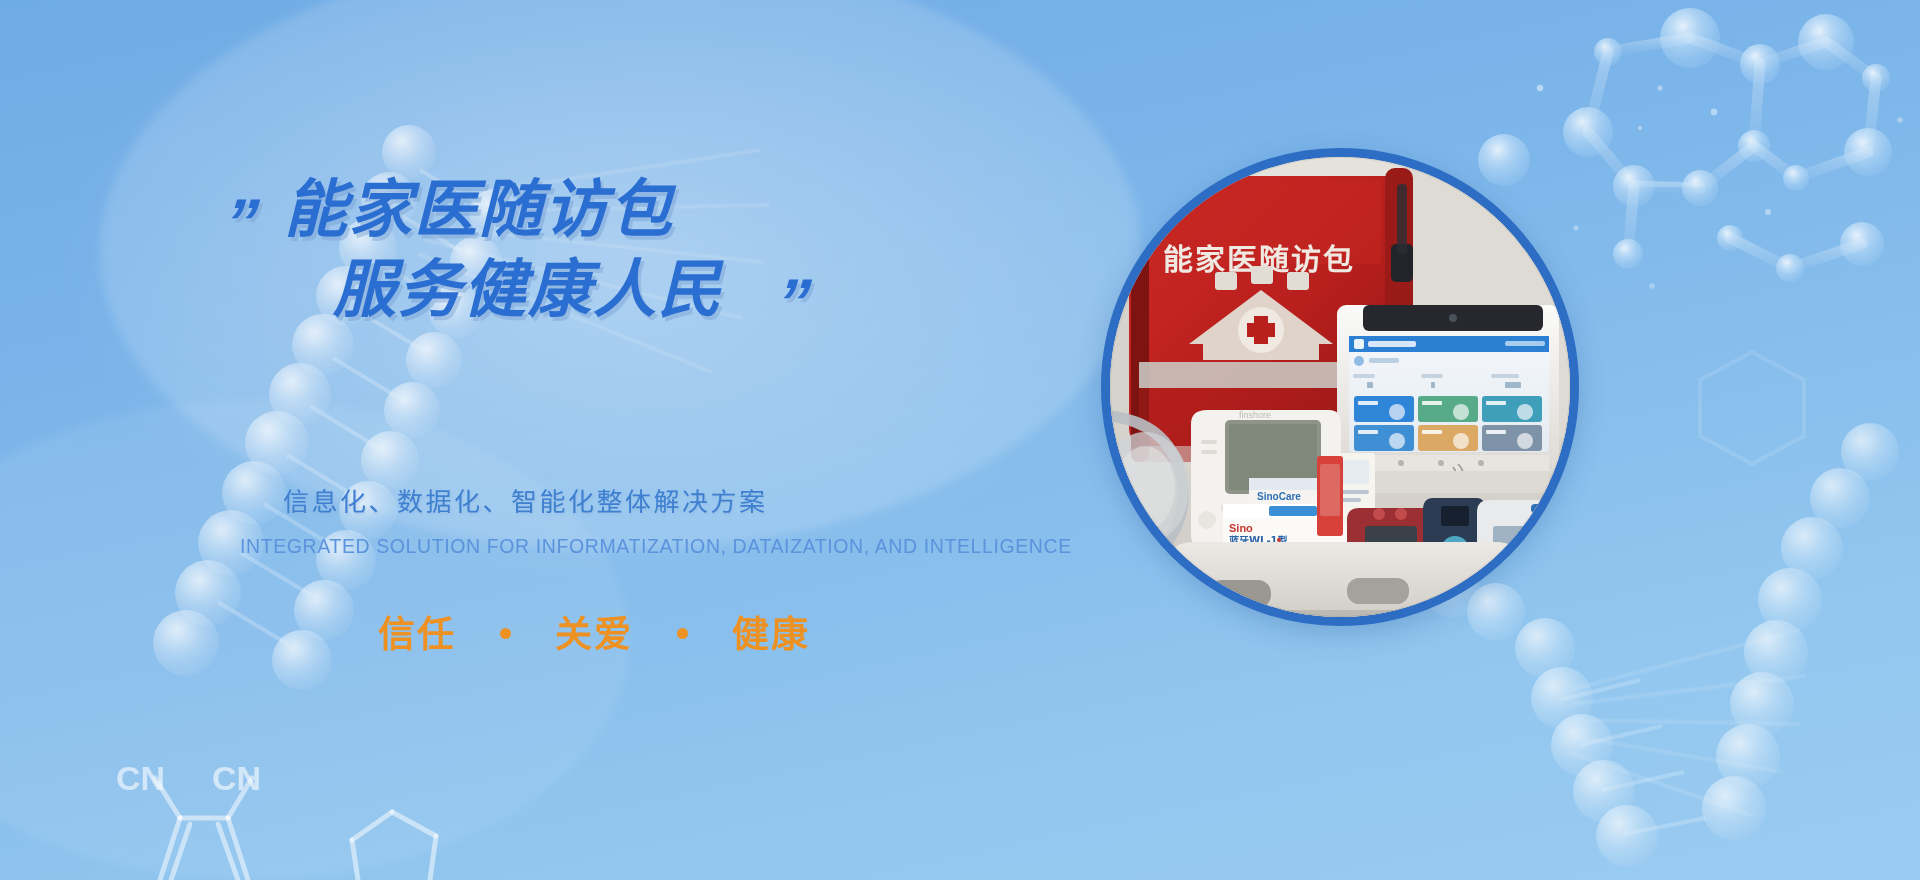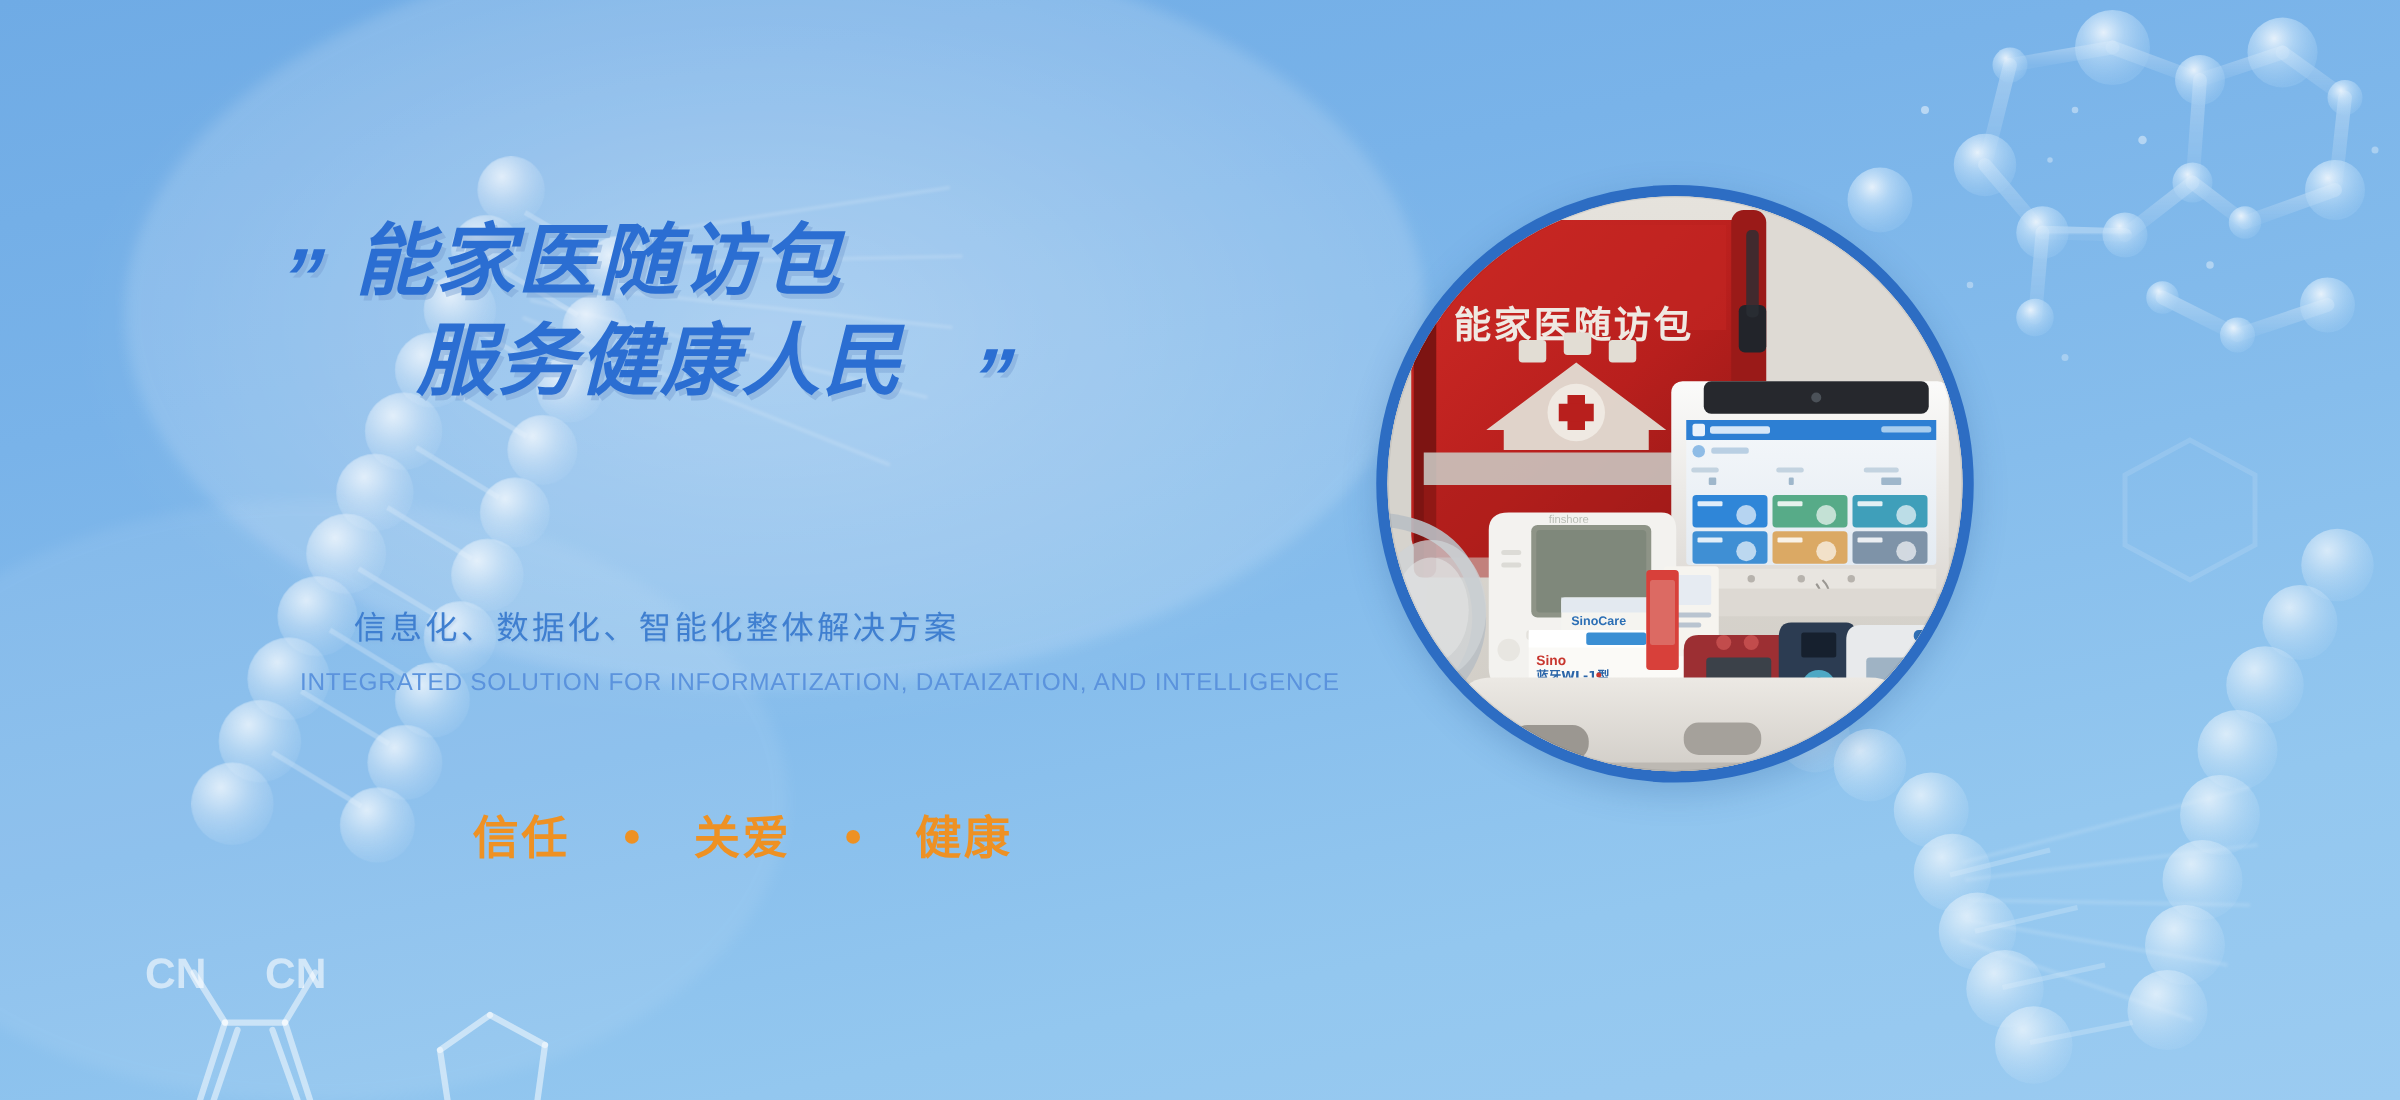--- a/index.html
+++ b/index.html
@@ -66,21 +66,21 @@
     position:absolute;left:228px;top:535px;
     color:#5b93dd;
     font-size:19.5px;
     letter-spacing:.6px;
     white-space:nowrap;
     font-weight:400;
     margin-left:12px;
   }
 
   .tagline{
-    position:absolute;left:378px;top:640px;
+    position:absolute;left:378px;top:604px;
     display:flex;align-items:center;
     color:#ee9123;
     font-size:37px;
     font-weight:bold;
     letter-spacing:2px;
     white-space:nowrap;
     justify-content:space-between;
   }
   .tag-word{margin:0 22px;}
   .tag-word:first-child{margin-left:0;}

